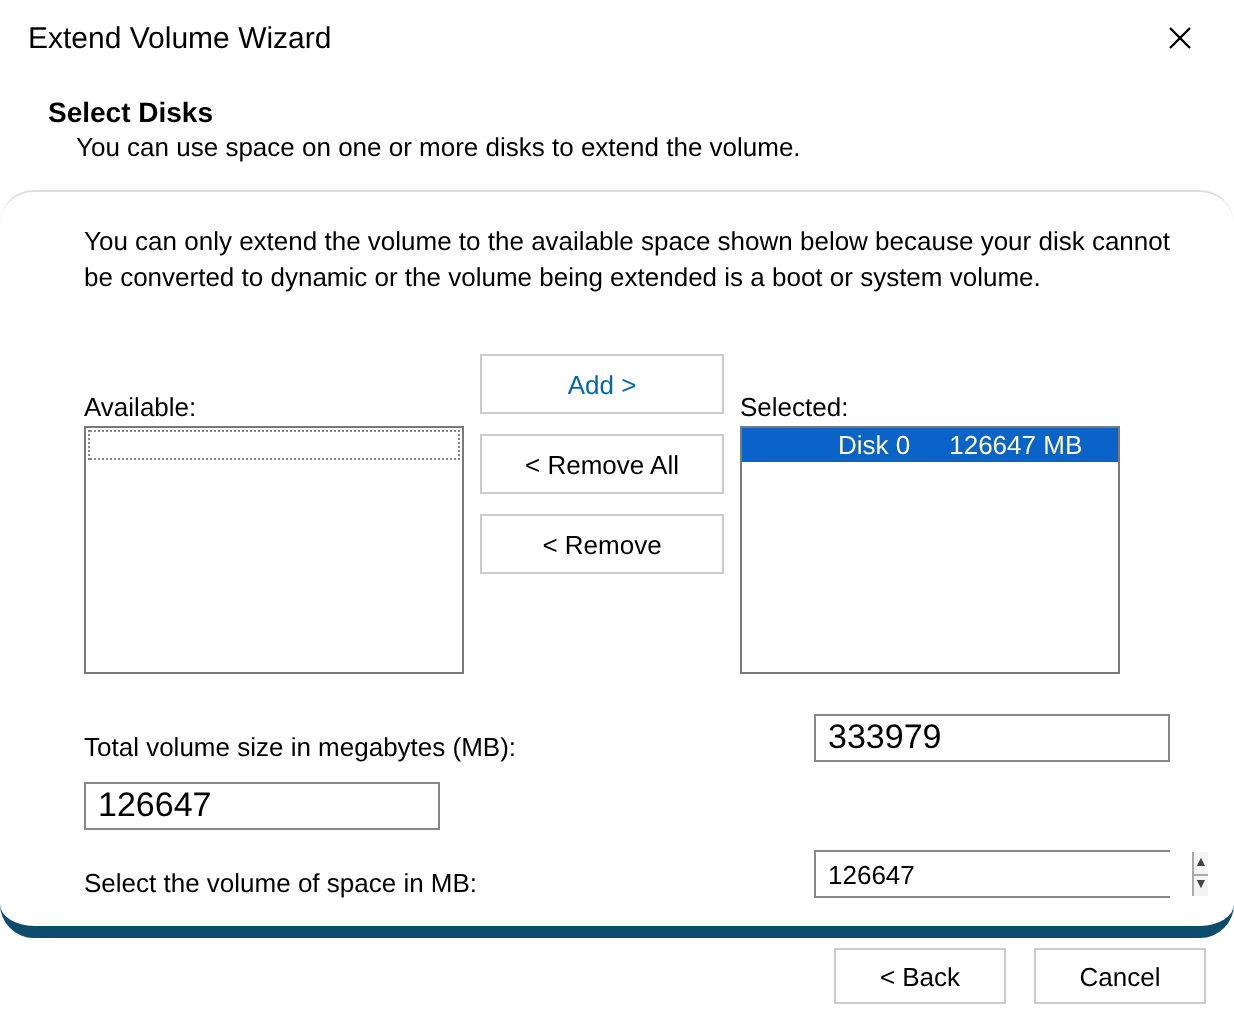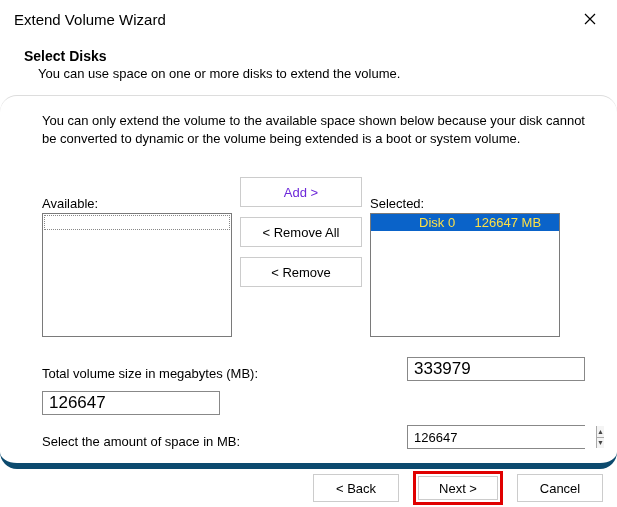--- a/index.html
+++ b/index.html
@@ -90,42 +90,42 @@
   .listbox.available .blank-row {
     border: 1px dotted #888;
     height: 15px;
     margin: 1px;
   }
   .listbox .item {
     padding: 1px 6px;
   }
   .listbox .item.selected {
     background: #0a63c9;
-    color: #fde047;
+    color: #fef9c3;
     padding-left: 48px;
   }
   .mid-buttons {
     display: flex;
     flex-direction: column;
     gap: 10px;
     padding-top: 18px;
     width: 122px;
   }
   .btn {
     height: 30px;
     border: 1px solid #ccc;
     background: #fff;
     font-size: 13px;
     font-family: inherit;
     cursor: pointer;
     padding: 0 8px;
     white-space: nowrap;
   }
   .btn:disabled {
-    color: #6d28d9;
+    color: #0369a1;
     cursor: default;
   }
   .fields {
     display: flex;
     flex-direction: column;
     gap: 8px;
   }
   .field-row {
     display: flex;
     align-items: flex-end;
@@ -251,35 +251,32 @@
       <div class="field-row">
         <div class="flabel">Total volume size in megabytes (MB):</div>
         <div class="textfield">333979</div>
       </div>
 
       <div class="field-row">
         <div class="textfield">126647</div>
       </div>
 
       <div class="field-row">
-        <div class="flabel">Select the amount of space in MB:</div>
+        <div class="flabel">Select the volume of space in MB:</div>
         <div class="spinner-wrap">
           <input type="text" value="126647" style="">
           <div class="spin-btns">
             <div>▲</div>
             <div>▼</div>
           </div>
         </div>
       </div>
 
     </div>
 
   </div>
 
   <div class="footer">
     <button class="btn">&lt; Back</button>
-    <span class="next-highlight">
-      <button class="btn">Next &gt;</button>
-    </span>
     <button class="btn">Cancel</button>
   </div>
 
 </div>
 
 </body></html>

